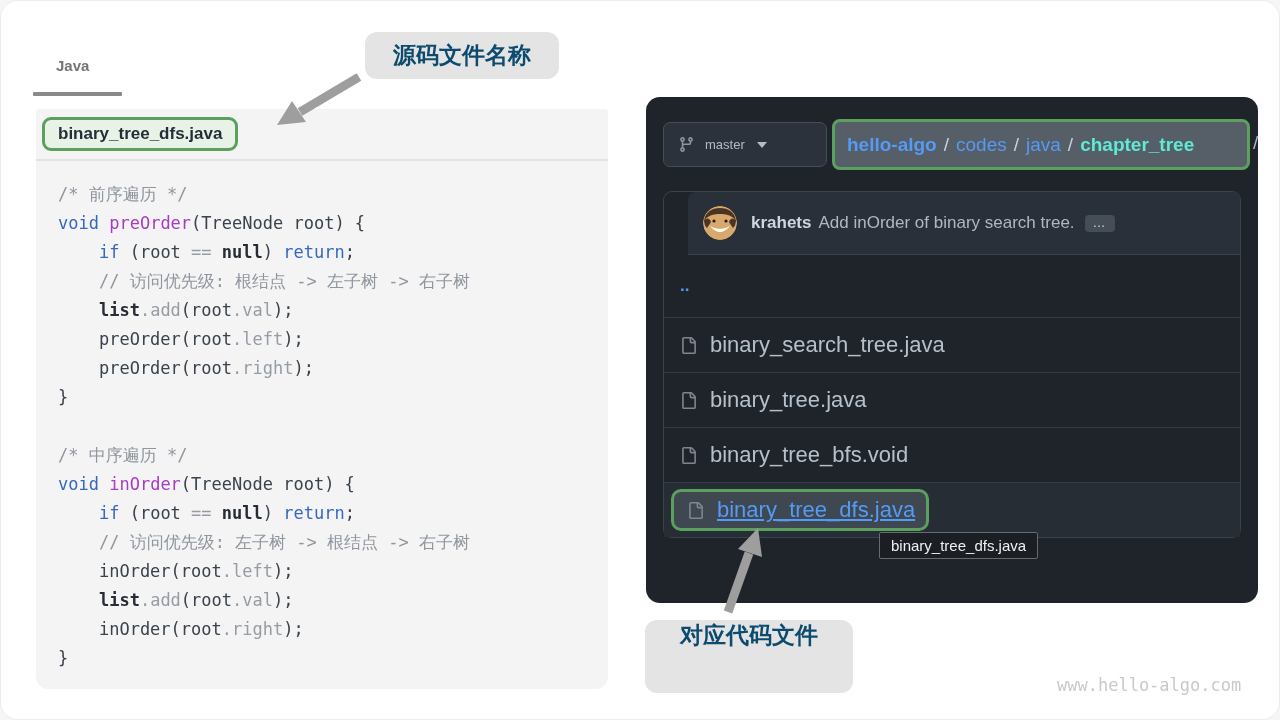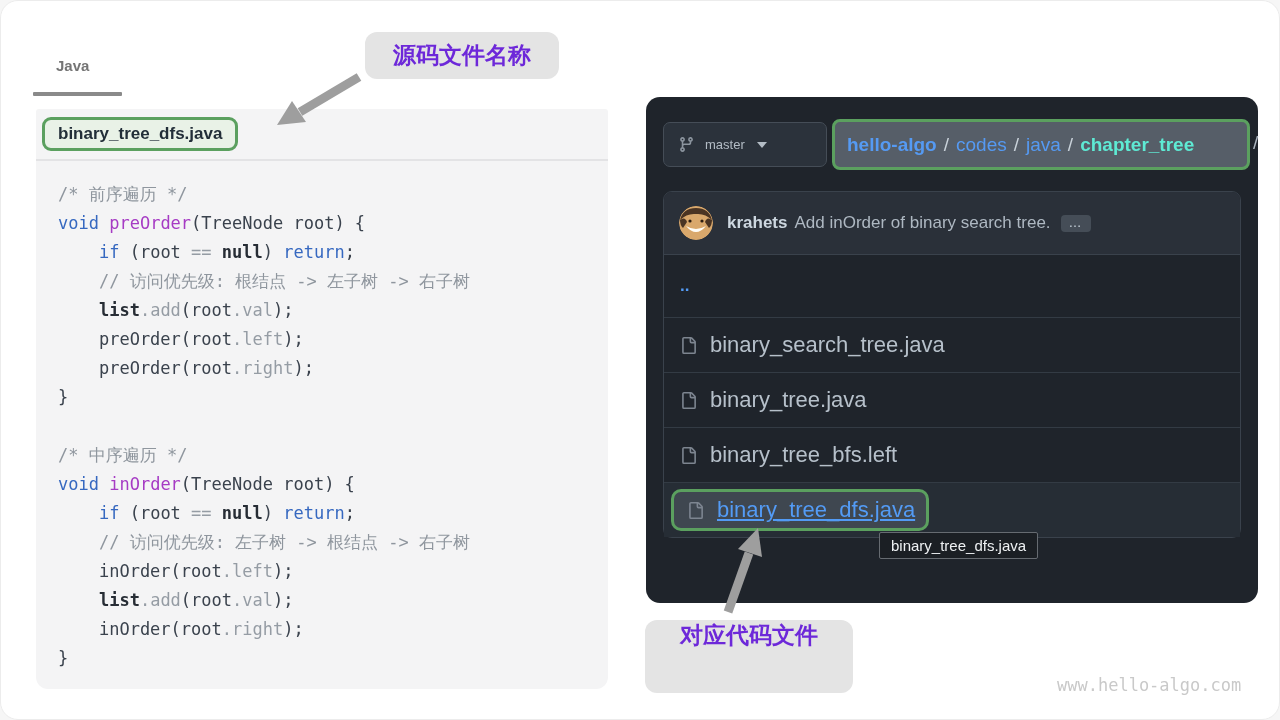--- a/index.html
+++ b/index.html
@@ -38,41 +38,41 @@
              padding:0 12px;font-size:19px;white-space:nowrap;overflow:hidden;}
   .crumb-repo{color:#559af3;font-weight:bold;cursor:pointer;}
   .crumb-link{color:#559af3;cursor:pointer;}
   .crumb-sep{color:#c9d2da;margin:0 7px;}
   .crumb-cur{color:#5eead4;font-weight:bold;}
   .crumb-tail{position:absolute;left:607px;top:35px;color:#aeb7c1;font-size:19px;}
 
   .file-box{position:absolute;left:17px;top:94px;width:578px;box-sizing:border-box;
             border:1px solid #3a424c;border-radius:9px;}
   .commit-row{height:62px;display:flex;align-items:center;padding:0 15px;background:#2a3039;
-              border-radius:8px 8px 0 0;border-bottom:1px solid #3a424c;}
+              border-radius:8px 8px 0 0;border-bottom:1px solid #3a424c;margin-left:24px;}
   .avatar{width:34px;height:34px;border-radius:50%;overflow:hidden;flex:none;}
   .commit-author{color:#cdd7e0;font-weight:bold;font-size:17px;margin-left:14px;}
   .commit-msg{color:#aeb8c2;font-size:17px;margin-left:7px;}
   .more-badge{margin-left:10px;background:#454d57;border-radius:4px;padding:0 8px;height:17px;line-height:15px;
               color:#cdd7e0;font-size:13px;letter-spacing:1px;cursor:pointer;}
   .file-row{height:54px;display:flex;align-items:center;padding:0 16px;border-top:1px solid #333b44;}
   .file-row:first-of-type{border-top:none;height:62px;}
   .file-row .file-icon{margin-right:13px;display:flex;flex:none;}
   .file-label{color:#b6c0ca;font-size:22px;cursor:pointer;}
   .parent-link{color:#539bf5;font-size:17px;font-weight:bold;cursor:pointer;}
   .row-hl{background:#262d35;}
   .hl-box{display:flex;align-items:center;border:3.5px solid #5ba05f;border-radius:10px;background:#3f4750;
           padding:5px 13px;margin-left:-9px;width:226px;}
   .hl-box .file-label{color:#539bf5;text-decoration:underline;}
 
   .tooltip{position:absolute;left:878px;top:531px;background:#1b1f24;border:1px solid #666b71;
            color:#eef1f3;font-size:15px;padding:4px 11px;border-radius:2px;white-space:nowrap;}
 
   
-  .note{position:absolute;background:#e4e4e4;color:#6d28d9;font-weight:bold;border-radius:12px;
+  .note{position:absolute;background:#e4e4e4;color:#0c4a6e;font-weight:bold;border-radius:12px;
         text-align:center;font-size:23px;}
   .note-top{left:364px;top:31px;width:194px;height:47px;line-height:47px;}
   .note-bottom{left:644px;top:619px;width:208px;height:73px;display:flex;flex-direction:row;
                justify-content:center;line-height:31px;}
   .arrow-layer{position:absolute;left:0;top:0;width:1280px;height:720px;pointer-events:none;}
   .watermark{position:absolute;left:1056px;top:674px;font-family:"DejaVu Sans Mono","Liberation Mono",monospace;
              font-size:17px;color:#c9c9c9;}
 </style>
 </head>
 <body>
@@ -145,21 +145,21 @@
               </svg>
             </span>
             <span class="file-label">binary_tree.java</span>
           </div>
           <div class="file-row">
             <span class="file-icon">
               <svg width="17" height="17" viewBox="0 0 16 16" fill="#7d8590">
                 <path d="M2 1.75C2 .784 2.784 0 3.75 0h6.586c.464 0 .909.184 1.237.513l2.914 2.914c.329.328.513.773.513 1.237v9.586A1.75 1.75 0 0 1 13.25 16h-9.5A1.75 1.75 0 0 1 2 14.25Zm1.75-.25a.25.25 0 0 0-.25.25v12.5c0 .138.112.25.25.25h9.5a.25.25 0 0 0 .25-.25V6h-2.75A1.75 1.75 0 0 1 9 4.25V1.5Zm6.75.062V4.25c0 .138.112.25.25.25h2.688l-.011-.013-2.914-2.914Z"></path>
               </svg>
             </span>
-            <span class="file-label">binary_tree_bfs.left</span>
+            <span class="file-label">binary_tree_bfs.void</span>
           </div>
           <div class="file-row row-hl">
             <span class="hl-box">
               <span class="file-icon">
                 <svg width="17" height="17" viewBox="0 0 16 16" fill="#7d8590">
                   <path d="M2 1.75C2 .784 2.784 0 3.75 0h6.586c.464 0 .909.184 1.237.513l2.914 2.914c.329.328.513.773.513 1.237v9.586A1.75 1.75 0 0 1 13.25 16h-9.5A1.75 1.75 0 0 1 2 14.25Zm1.75-.25a.25.25 0 0 0-.25.25v12.5c0 .138.112.25.25.25h9.5a.25.25 0 0 0 .25-.25V6h-2.75A1.75 1.75 0 0 1 9 4.25V1.5Zm6.75.062V4.25c0 .138.112.25.25.25h2.688l-.011-.013-2.914-2.914Z"></path>
                 </svg>
               </span>
               <span class="file-label">binary_tree_dfs.java</span>
             </span>

